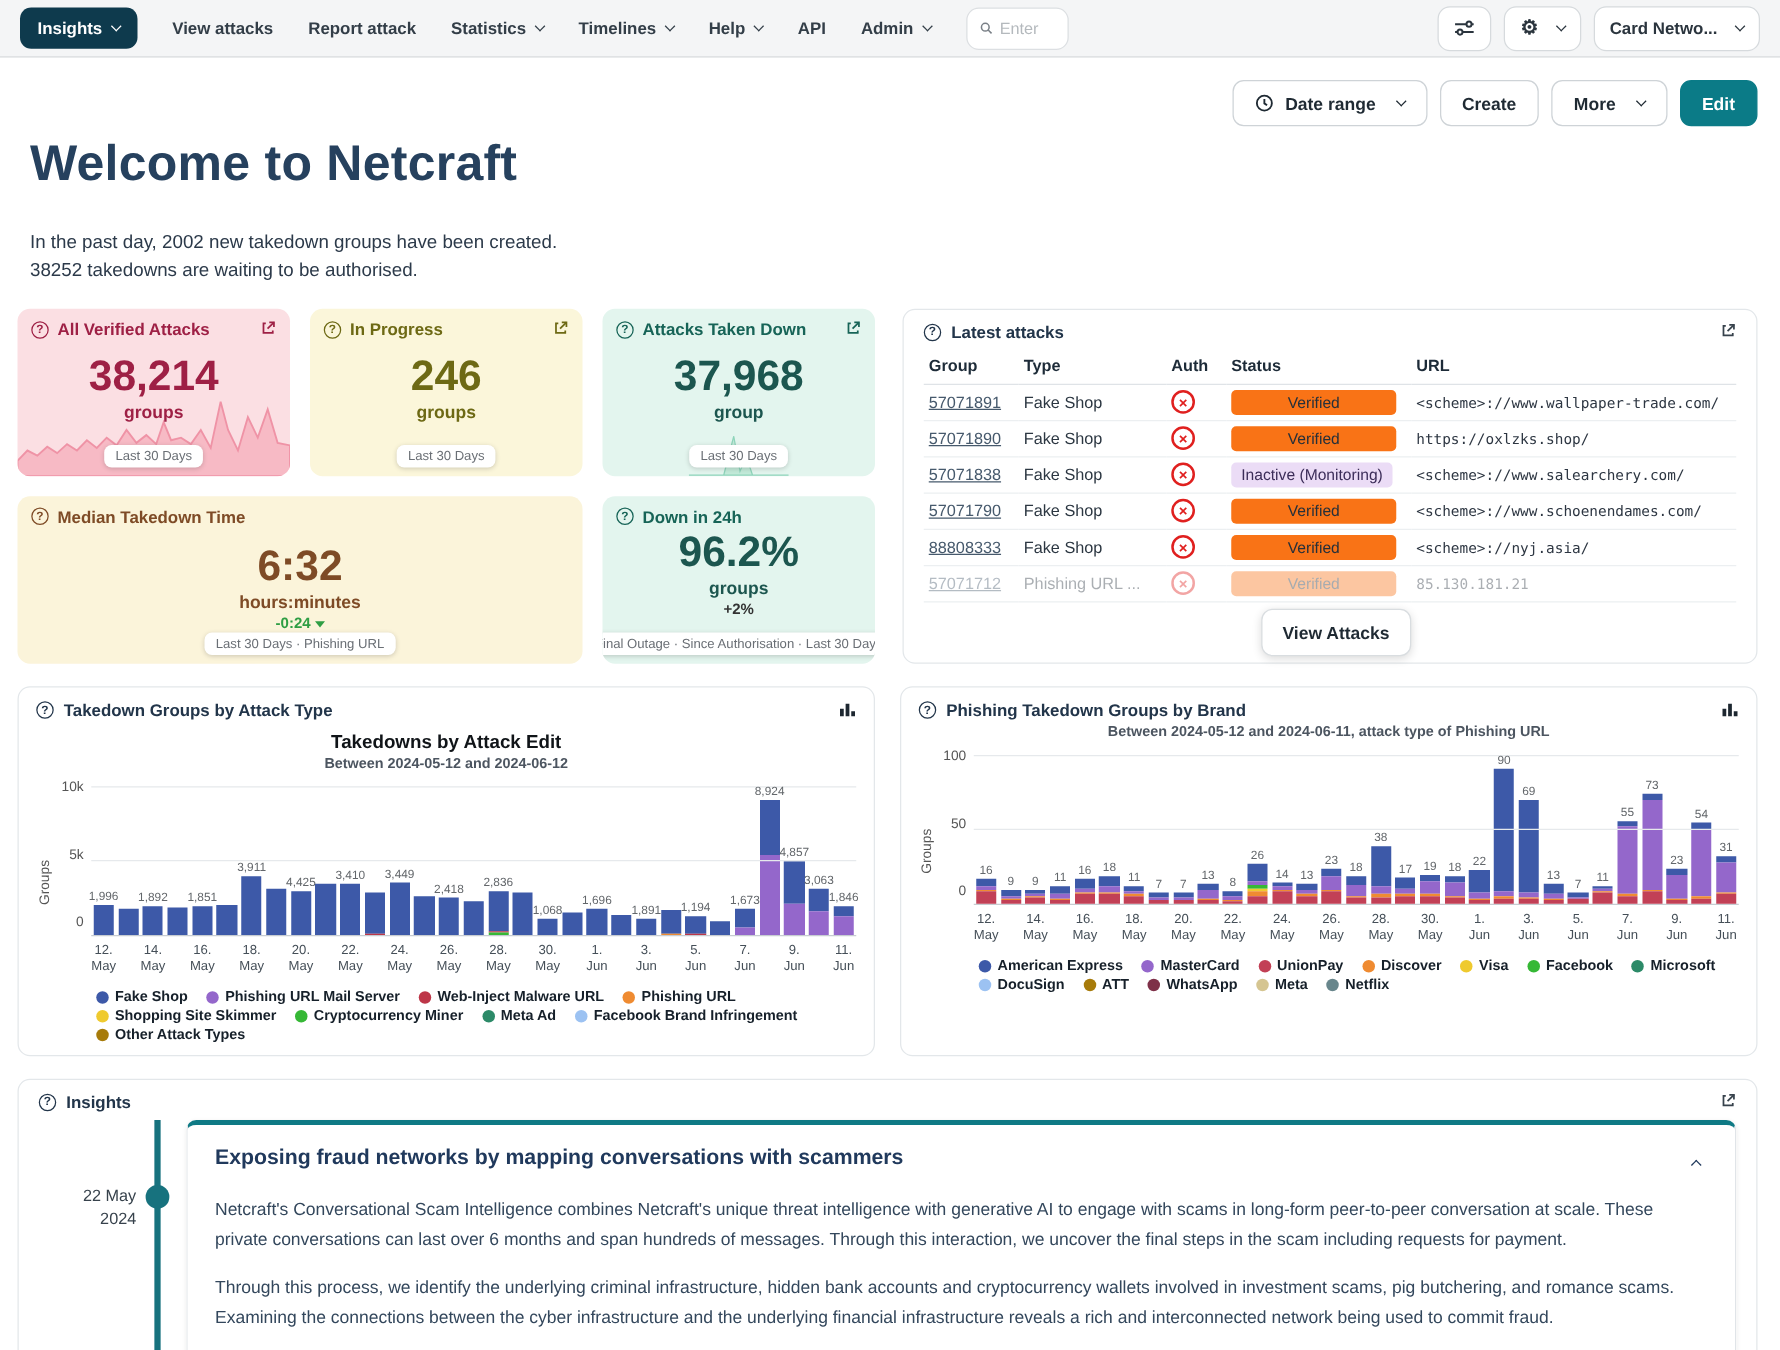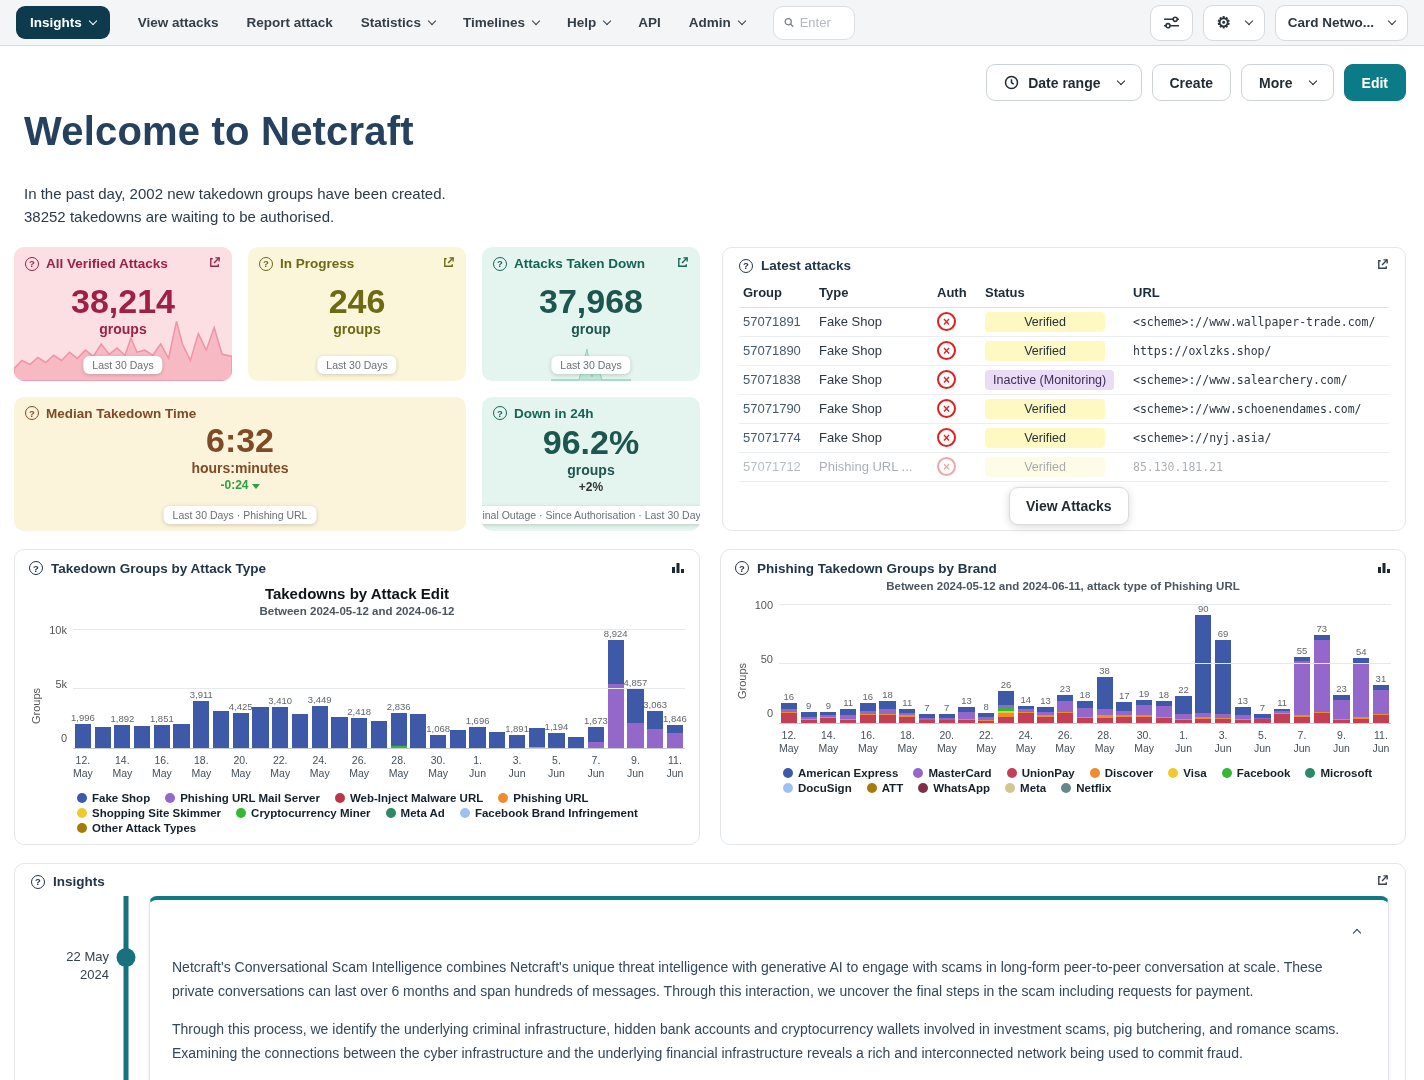--- a/index.html
+++ b/index.html
@@ -56,25 +56,25 @@
   .c-cream  { background: #fbf4da; } .c-cream .card-head, .c-cream .card-value, .c-cream .card-unit { color: #7e4b26; }
   .delta-dark { color: #333; font-weight: 600; }
 
   .panel { border: 1px solid #e3e7ea; border-radius: 10px; background: #fff; }
   .latest-panel { width: 684px; height: 284px; position: relative; padding: 10px 16px; }
   .panel-head { display: flex; align-items: center; gap: 8px; color: #22354a; font-weight: 700; font-size: 13.5px; }
   .panel-head .card-ext { color: #37424c; }
   .la-table { width: 100%; border-collapse: collapse; font-size: 13px; margin-top: 4px; }
   .la-table th { text-align: left; color: #1d2b38; font-size: 13px; padding: 7px 4px; border-bottom: 1px solid #dfe3e7; }
   .la-table td { padding: 4px 4px; border-bottom: 1px solid #eceff1; color: #2c3742; }
-  .group-link { color: #46596c; cursor: pointer; }
+  .group-link { color: #46596c; text-decoration: underline; cursor: pointer; }
   .auth-icon { width: 19px; height: 19px; border: 2.2px solid #e0201f; border-radius: 50%; color: #e0201f;
                display: inline-flex; align-items: center; justify-content: center; font-weight: 800; font-size: 12px; line-height: 1; }
   .status-badge { display: inline-block; border-radius: 4px; font-size: 12.5px; color: #26303a; text-align: center; }
-  .st-verified { background: #fef9c3; width: 120px; padding: 3px 0; }
+  .st-verified { background: #f97316; width: 132px; padding: 3px 0; }
   .st-inactive { background: #ebdcf6; color: #3c2d59; padding: 3px 8px; }
   .url-text { font-family: "DejaVu Sans Mono", monospace; font-size: 11.5px; color: #2d3642; }
   tr.faded { opacity: .4; }
   .view-attacks { position: absolute; left: 286px; bottom: 5px; background: #fff; border: 1px solid #d9dde0; border-radius: 9px;
                   padding: 10px 16px; font-size: 14px; font-weight: 600; color: #1f2a33; box-shadow: 0 2px 8px rgba(0,0,0,.15);
                   cursor: pointer; z-index: 5; font-family: inherit; }
 
   
   .charts-row { display: flex; gap: 20px; margin-top: 18px; }
   .chart-panel { width: 688px; padding: 10px 14px 8px; }
@@ -255,21 +255,21 @@
           <div class="card-value">37,968</div>
           <div class="card-unit">group</div>
           <div class="card-badge">Last 30 Days</div>
         </div>
 
         <div class="card wide c-cream">
           <div class="card-head">
               <span class="qicon">?</span>
             <span>Median Takedown Time</span>
           </div>
-          <div class="card-value" style="margin-top:0">6:32</div>
+          <div class="card-value" style="margin-top:13px">6:32</div>
           <div class="card-unit">hours:minutes</div>
           <div class="card-delta delta-green"><span>-0:24</span><span class="tri-down"></span></div>
           <div class="card-badge">Last 30 Days · Phishing URL</div>
         </div>
 
         <div class="card small c-mint">
           <div class="card-head">
               <span class="qicon">?</span>
             <span>Down in 24h</span>
           </div>
@@ -323,21 +323,21 @@
                 <td><span class="url-text">&lt;scheme&gt;://www.salearchery.com/</span></td>
               </tr>
               <tr>
                 <td><span class="group-link">57071790</span></td>
                 <td>Fake Shop</td>
                 <td><span class="auth-icon">×</span></td>
                 <td><span class="status-badge st-verified">Verified</span></td>
                 <td><span class="url-text">&lt;scheme&gt;://www.schoenendames.com/</span></td>
               </tr>
               <tr>
-                <td><span class="group-link">57071774</span></td>
+                <td><span class="group-link">88808333</span></td>
                 <td>Fake Shop</td>
                 <td><span class="auth-icon">×</span></td>
                 <td><span class="status-badge st-verified">Verified</span></td>
                 <td><span class="url-text">&lt;scheme&gt;://nyj.asia/</span></td>
               </tr>
               <tr class="faded">
                 <td><span class="group-link">57071712</span></td>
                 <td>Phishing URL ...</td>
                 <td><span class="auth-icon">×</span></td>
                 <td><span class="status-badge st-verified">Verified</span></td>
@@ -1061,20 +1061,21 @@
         <div class="ins-date">
           <div>22 May</div>
           <div>2024</div>
         </div>
         <div class="ins-line-col">
           <div class="ins-line"></div>
           <div class="ins-dot"></div>
         </div>
         <div class="ins-card">
           <div class="ins-title-row">
+            <div class="ins-title">Exposing fraud networks by mapping conversations with scammers</div>
             <span class="ins-collapse"><span class="chev chev-up"></span></span>
           </div>
           <div>
               <p>Netcraft's Conversational Scam Intelligence combines Netcraft's unique threat intelligence with generative AI to engage with scams in long-form peer-to-peer conversation at scale. These private conversations can last over 6 months and span hundreds of messages. Through this interaction, we uncover the final steps in the scam including requests for payment.</p>
               <p>Through this process, we identify the underlying criminal infrastructure, hidden bank accounts and cryptocurrency wallets involved in investment scams, pig butchering, and romance scams. Examining the connections between the cyber infrastructure and the underlying financial infrastructure reveals a rich and interconnected network being used to commit fraud.</p>
               <p>These connections not only give a mechanism to aid in threat actor attribution, but also new opportunities to disrupt crime groups involved in widespread, complex fraud.</p>
             </div>
         </div>
       </div>
     </div>

